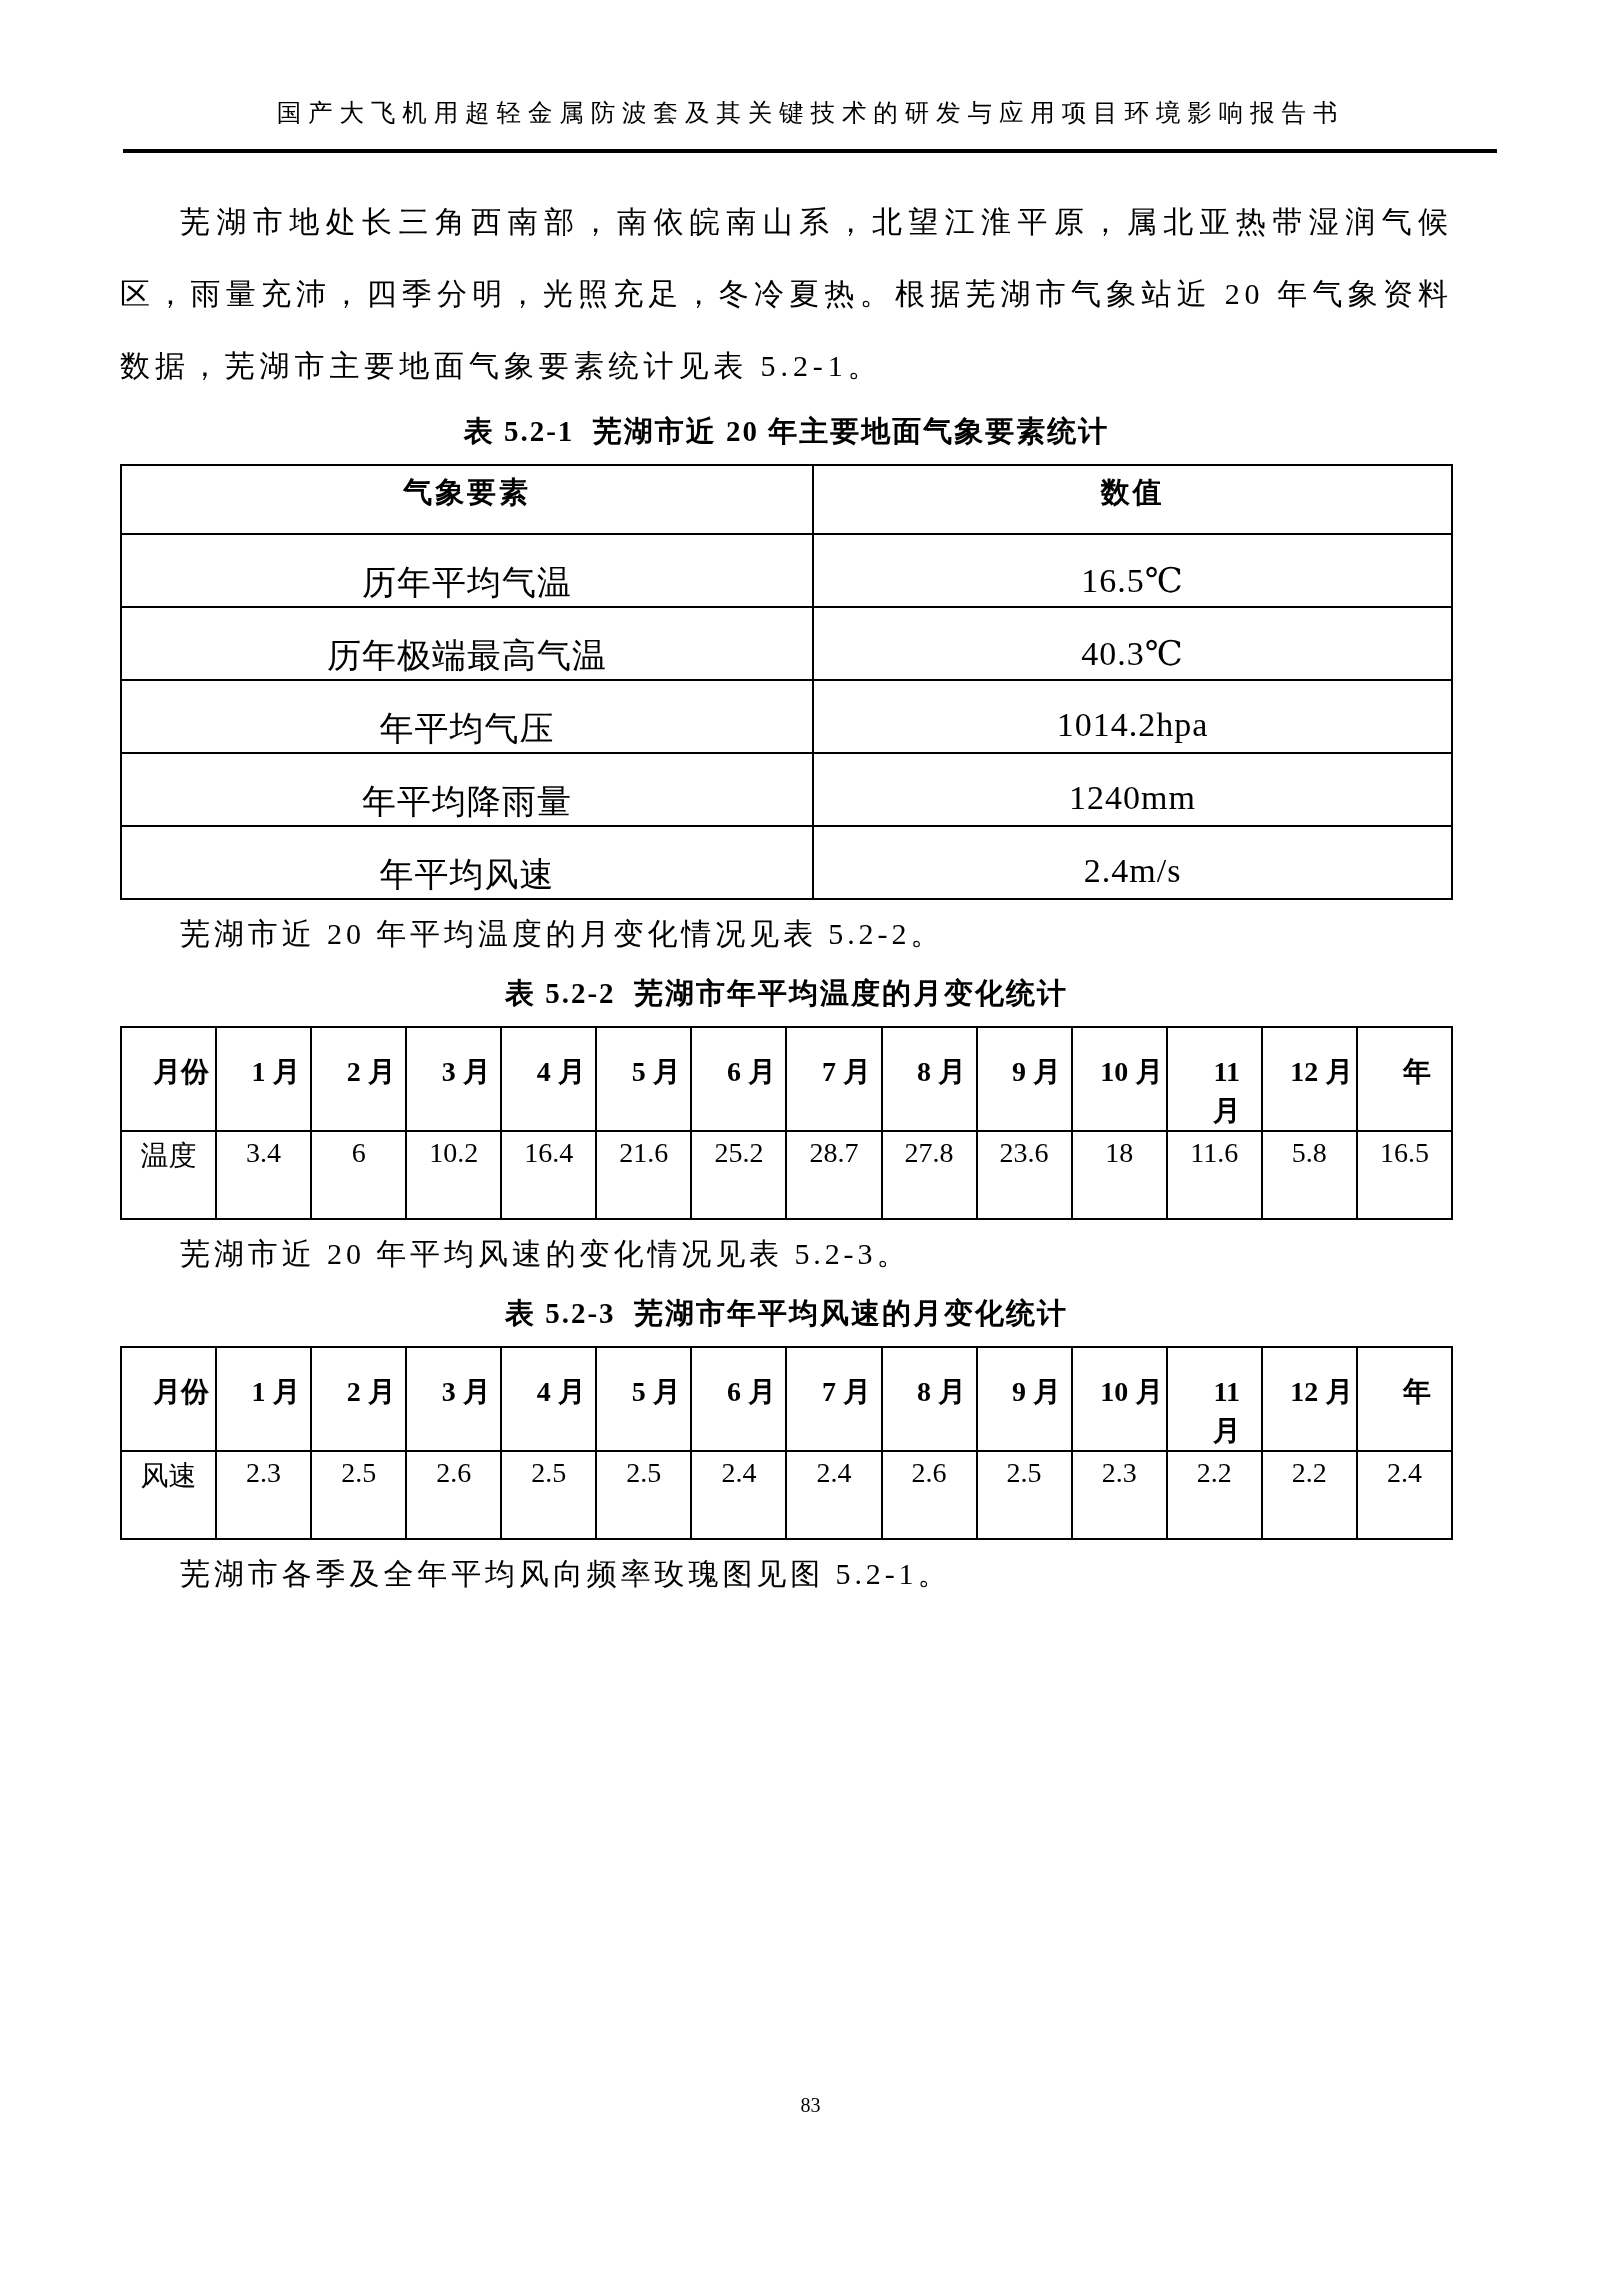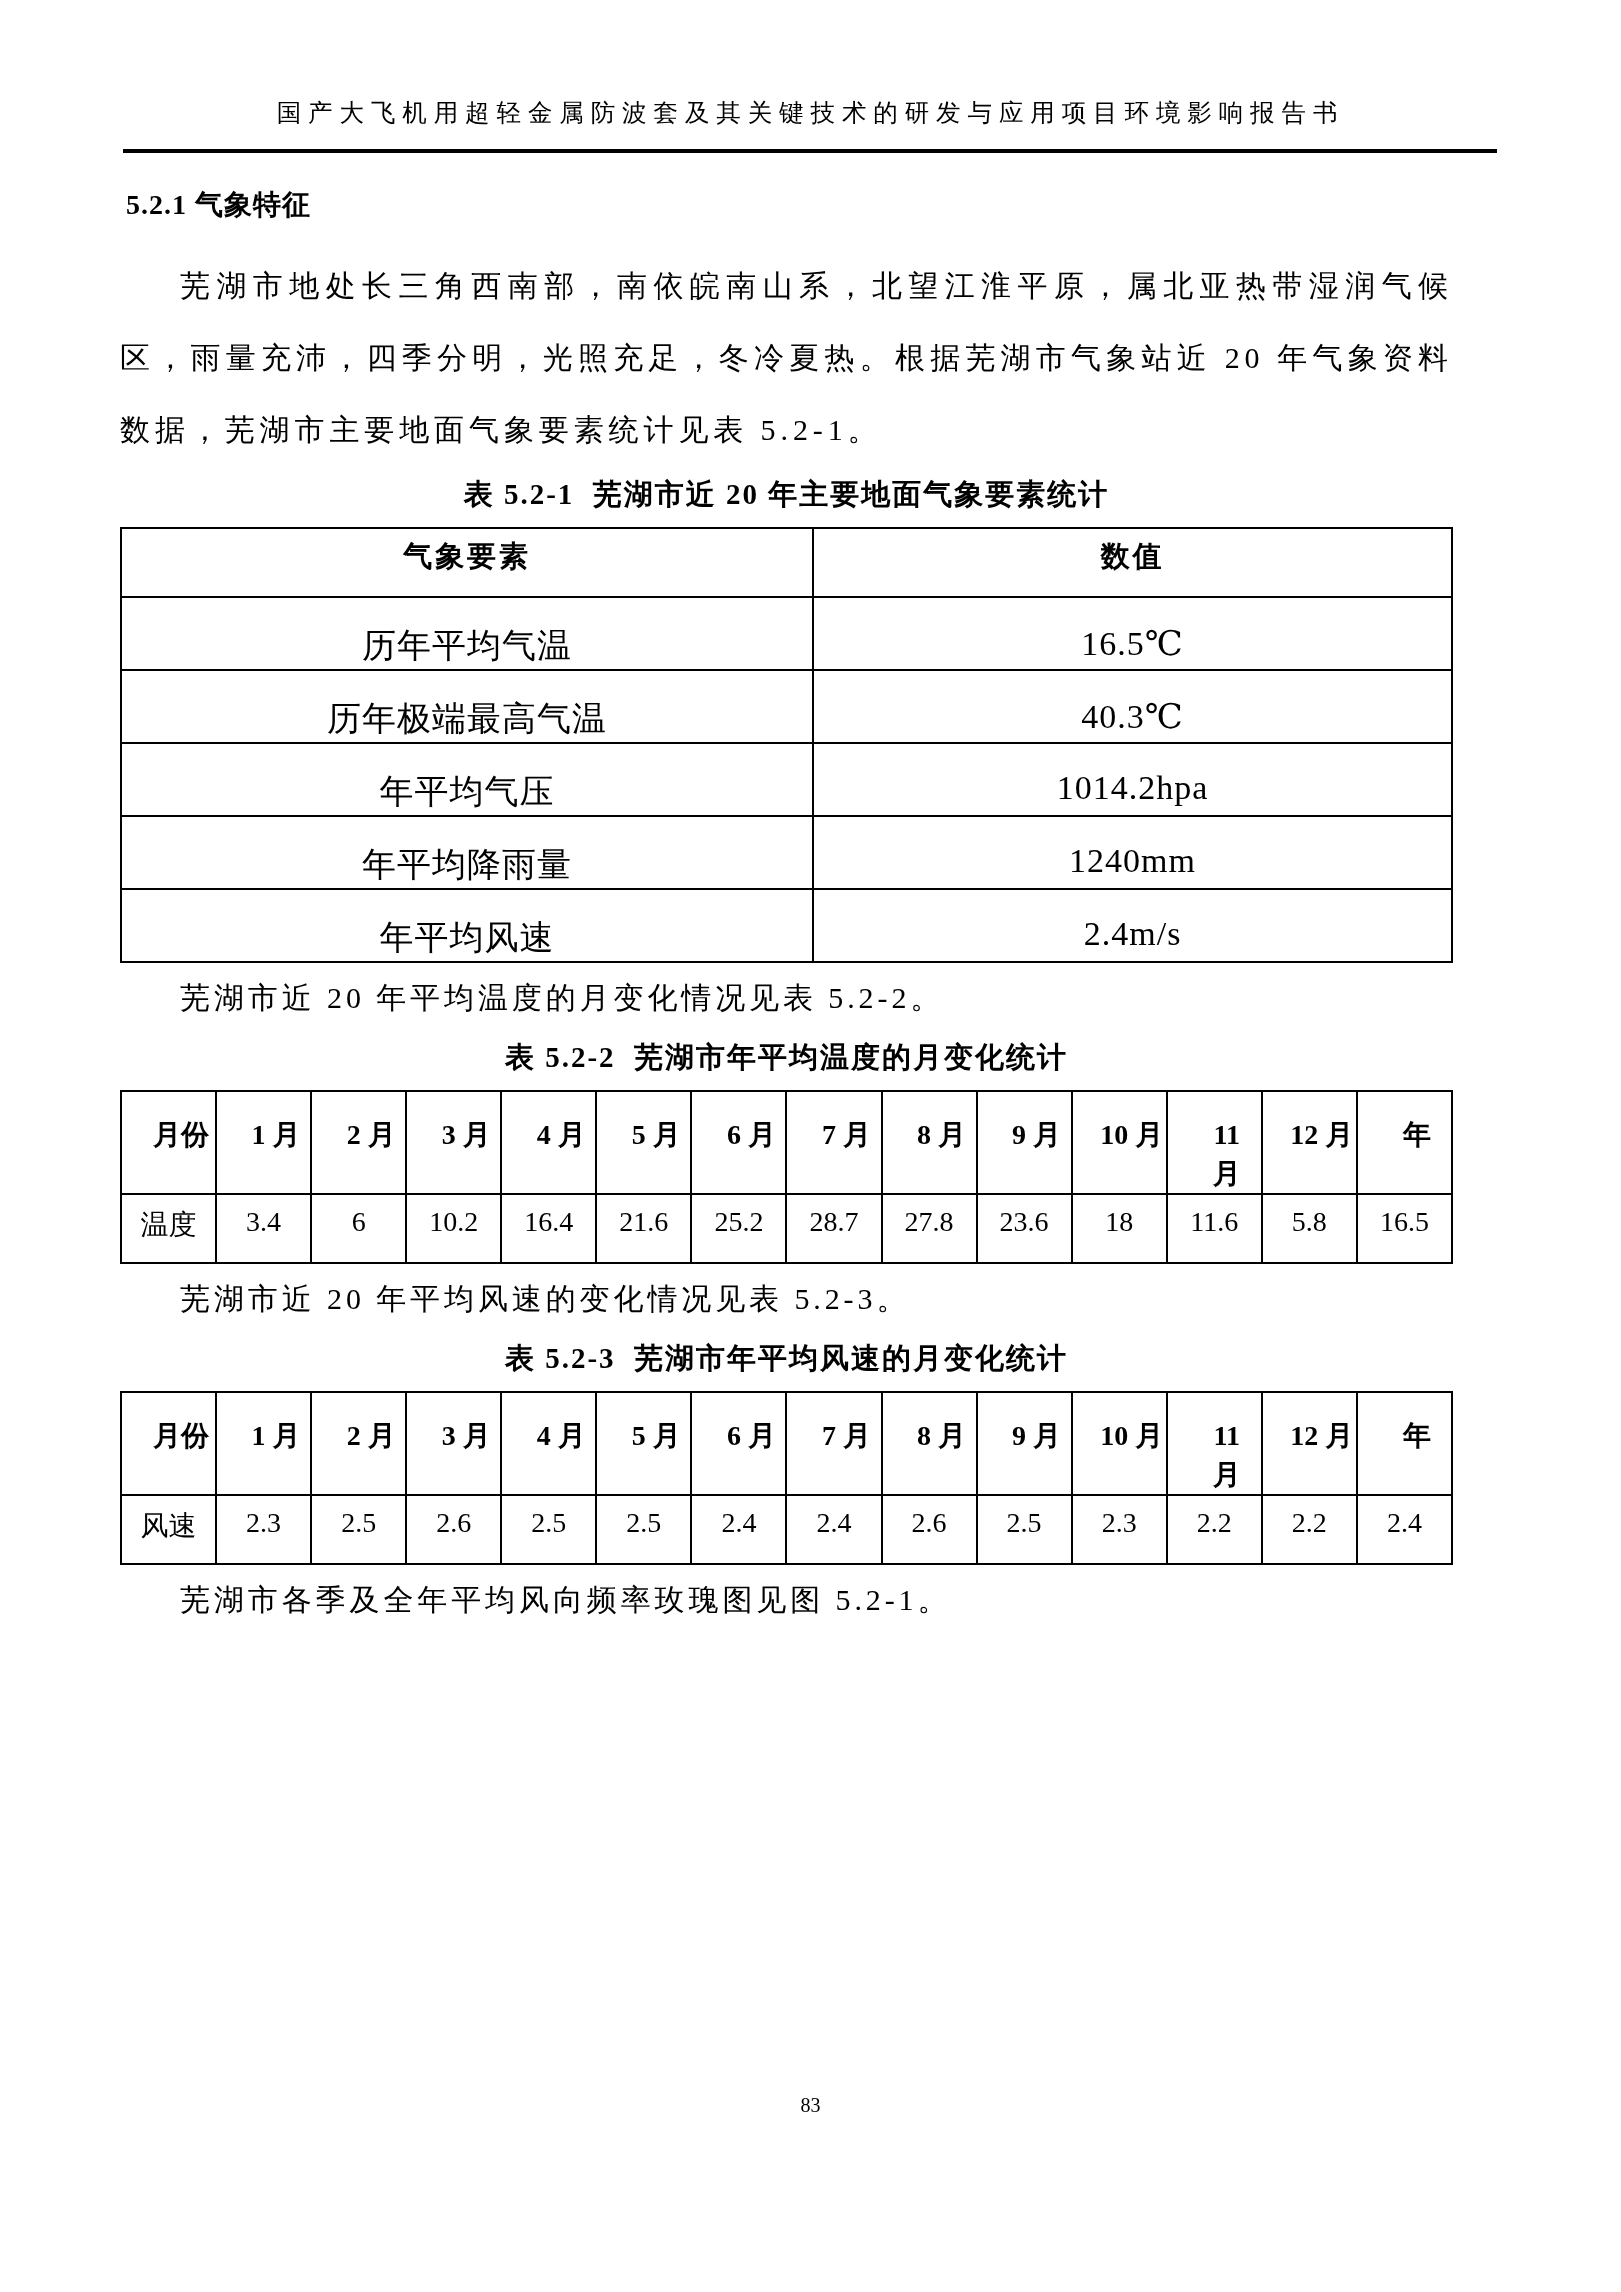--- a/index.html
+++ b/index.html
@@ -35,35 +35,34 @@
     margin-top:9.8px; margin-bottom:11.8px; white-space:pre-wrap;
   }
 
   table { width:100%; border-collapse:collapse; table-layout:fixed; }
   th, td { border:2px solid #000; text-align:center; }
 
   .kv-table th { height:69px; font-size:29px; font-weight:bold; vertical-align:top; padding-top:7.8px; letter-spacing:2.9px; }
   .kv-table td { height:67px; font-size:34px; vertical-align:top; padding-top:25px; letter-spacing:1px;text-align:center; }
 
   .m-table th { height:103px; font-size:28px; font-weight:bold; vertical-align:top; padding-top:23.5px; white-space:pre-line; line-height:39px;padding-left:25px; }
-  .m-table td { height:69px; font-size:28px; vertical-align:top; padding-top:11px; }
+  .m-table td { height:88px; font-size:28px; vertical-align:top; padding-top:5px; }
 
   .page-number { position:absolute; top:2094px; left:0; width:100%; text-align:center; font-size:20px; }
 </style>
 </head>
 <body>
 
 <div class="page">
 
   <div class="doc-header-text">国产大飞机用超轻金属防波套及其关键技术的研发与应用项目环境影响报告书</div>
   <div class="doc-header-rule"></div>
 
   <div class="content">
 
-    <h2 class="sub-title">5.2.1 气象特征</h2>
 
     <p class="body-par">芜湖市地处长三角西南部，南依皖南山系，北望江淮平原，属北亚热带湿润气候区，雨量充沛，四季分明，光照充足，冬冷夏热。根据芜湖市气象站近 20 年气象资料数据，芜湖市主要地面气象要素统计见表 5.2-1。</p>
 
     <div class="caption">表 5.2-1  芜湖市近 20 年主要地面气象要素统计</div>
 
     <table class="kv-table">
       <colgroup>
           <col style="width:52%">
           <col style="width:48%">
         </colgroup>

